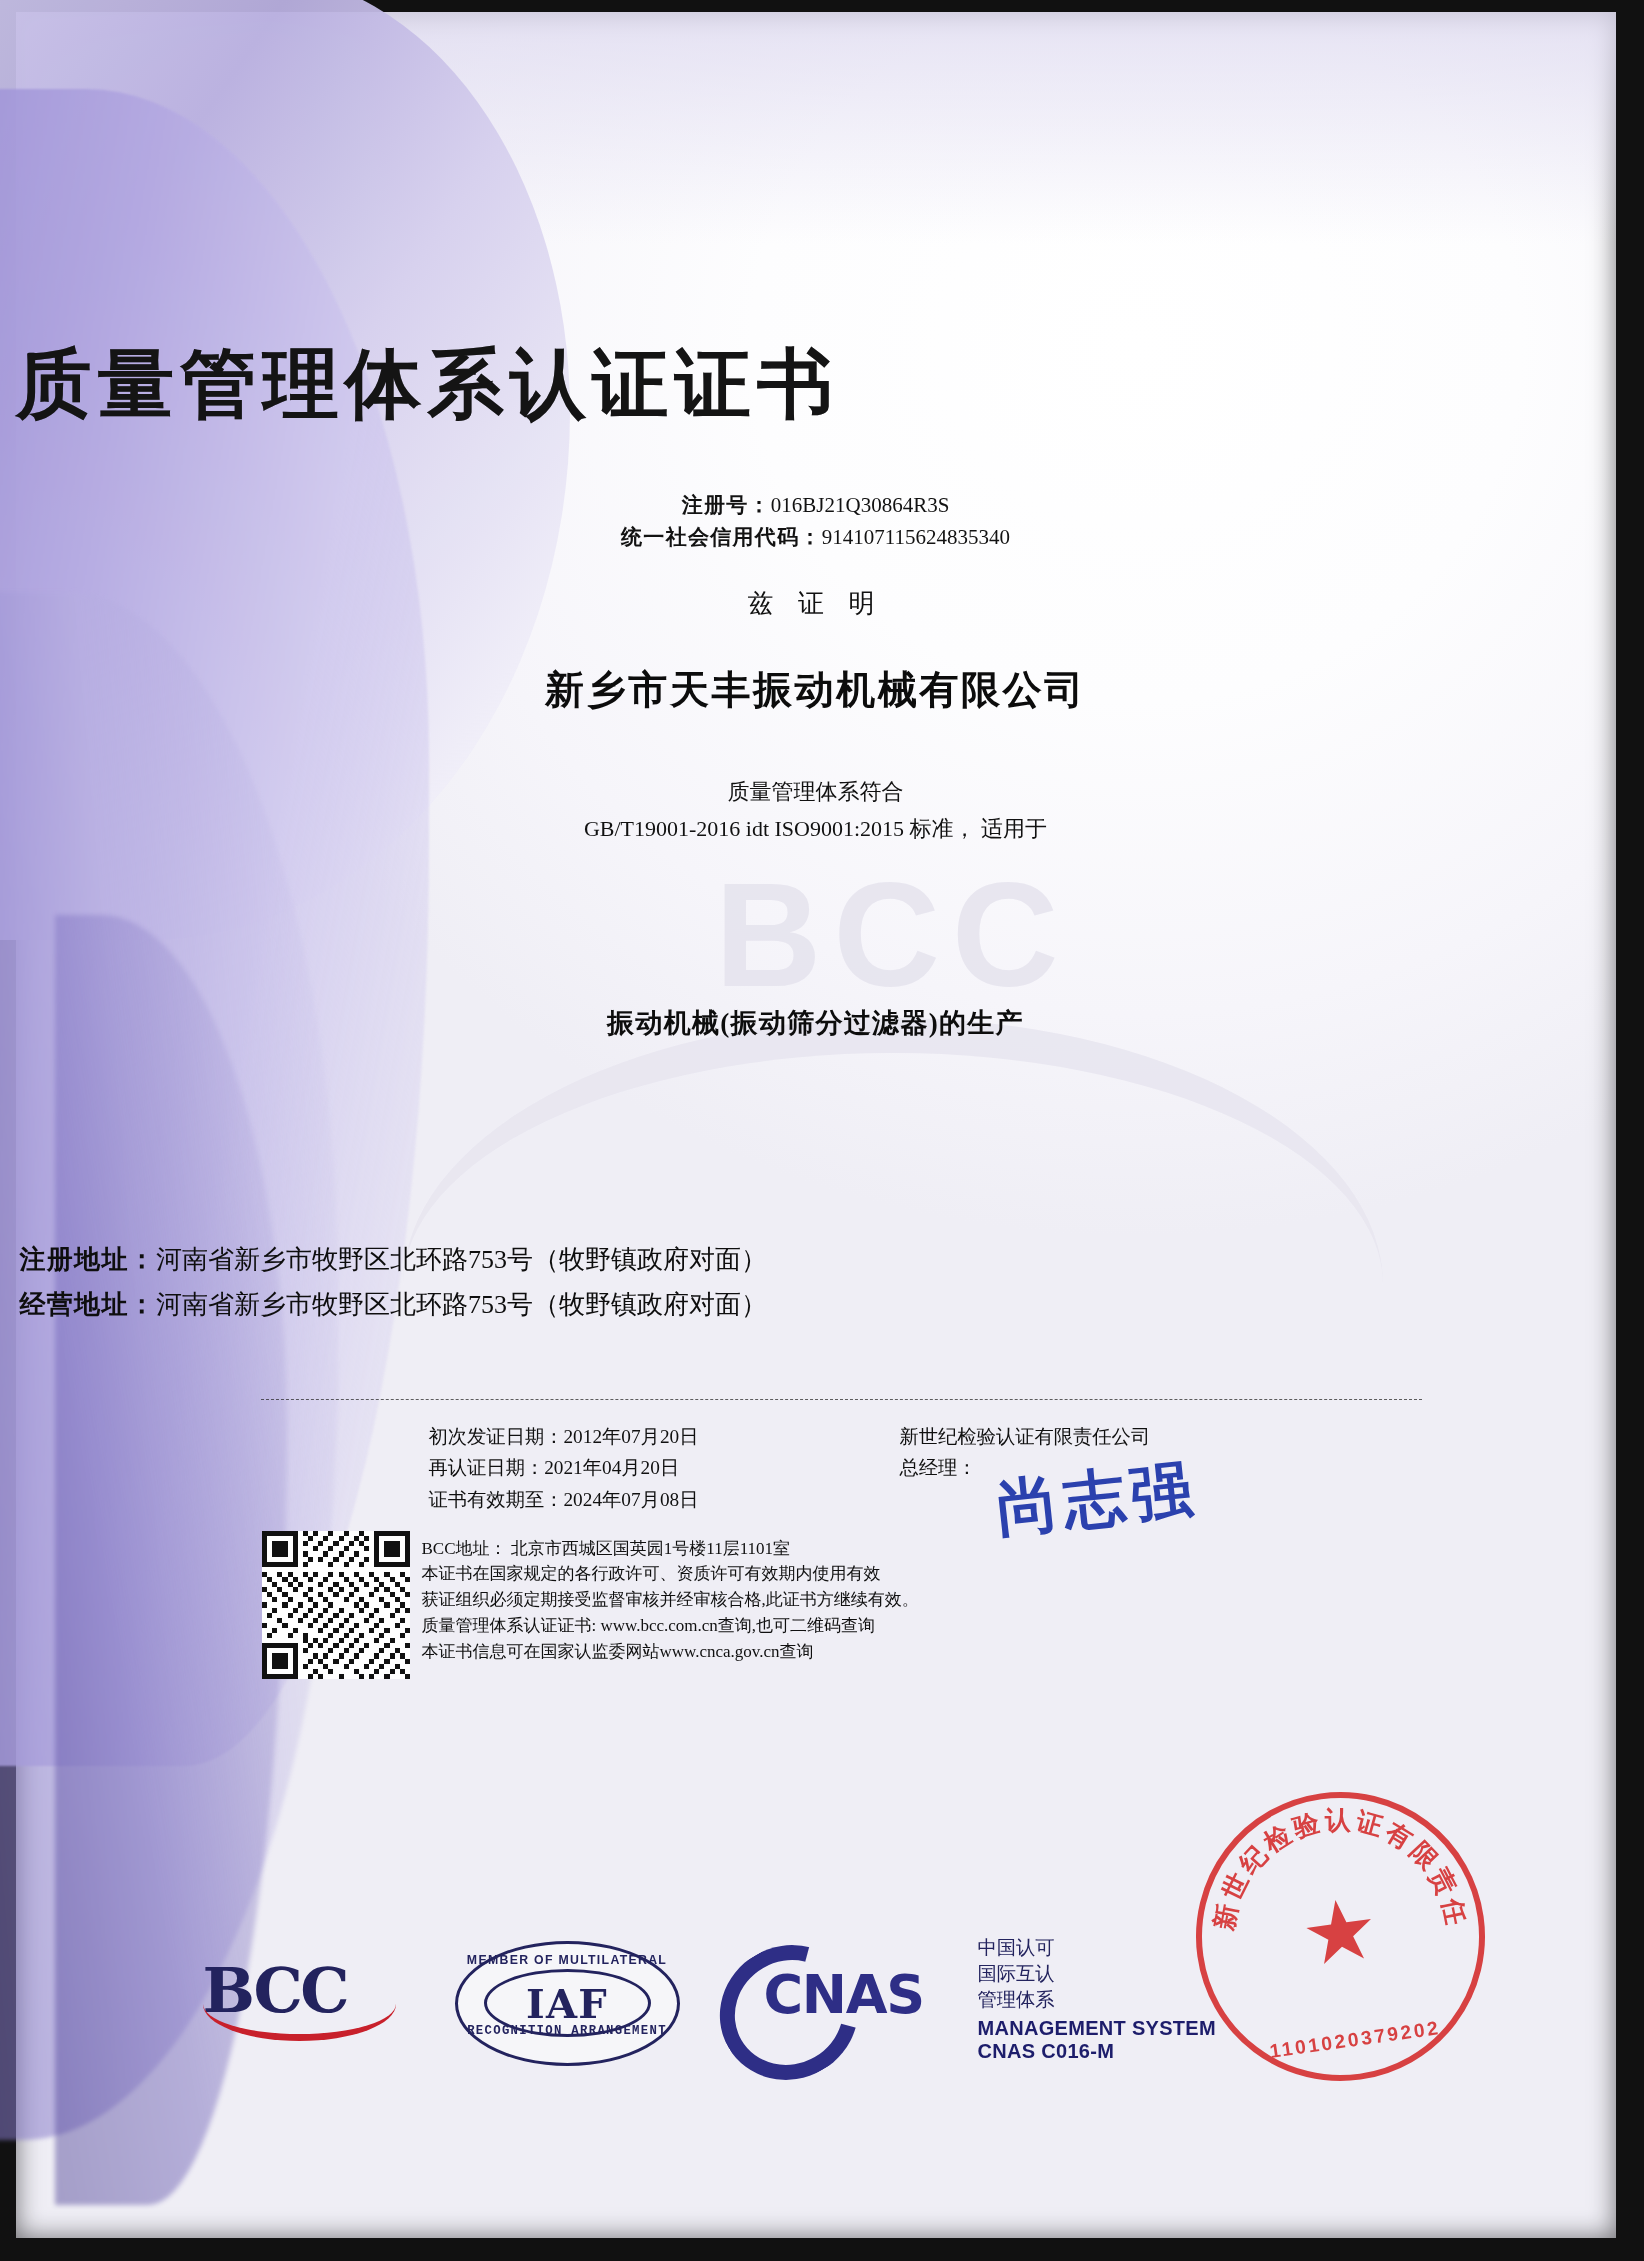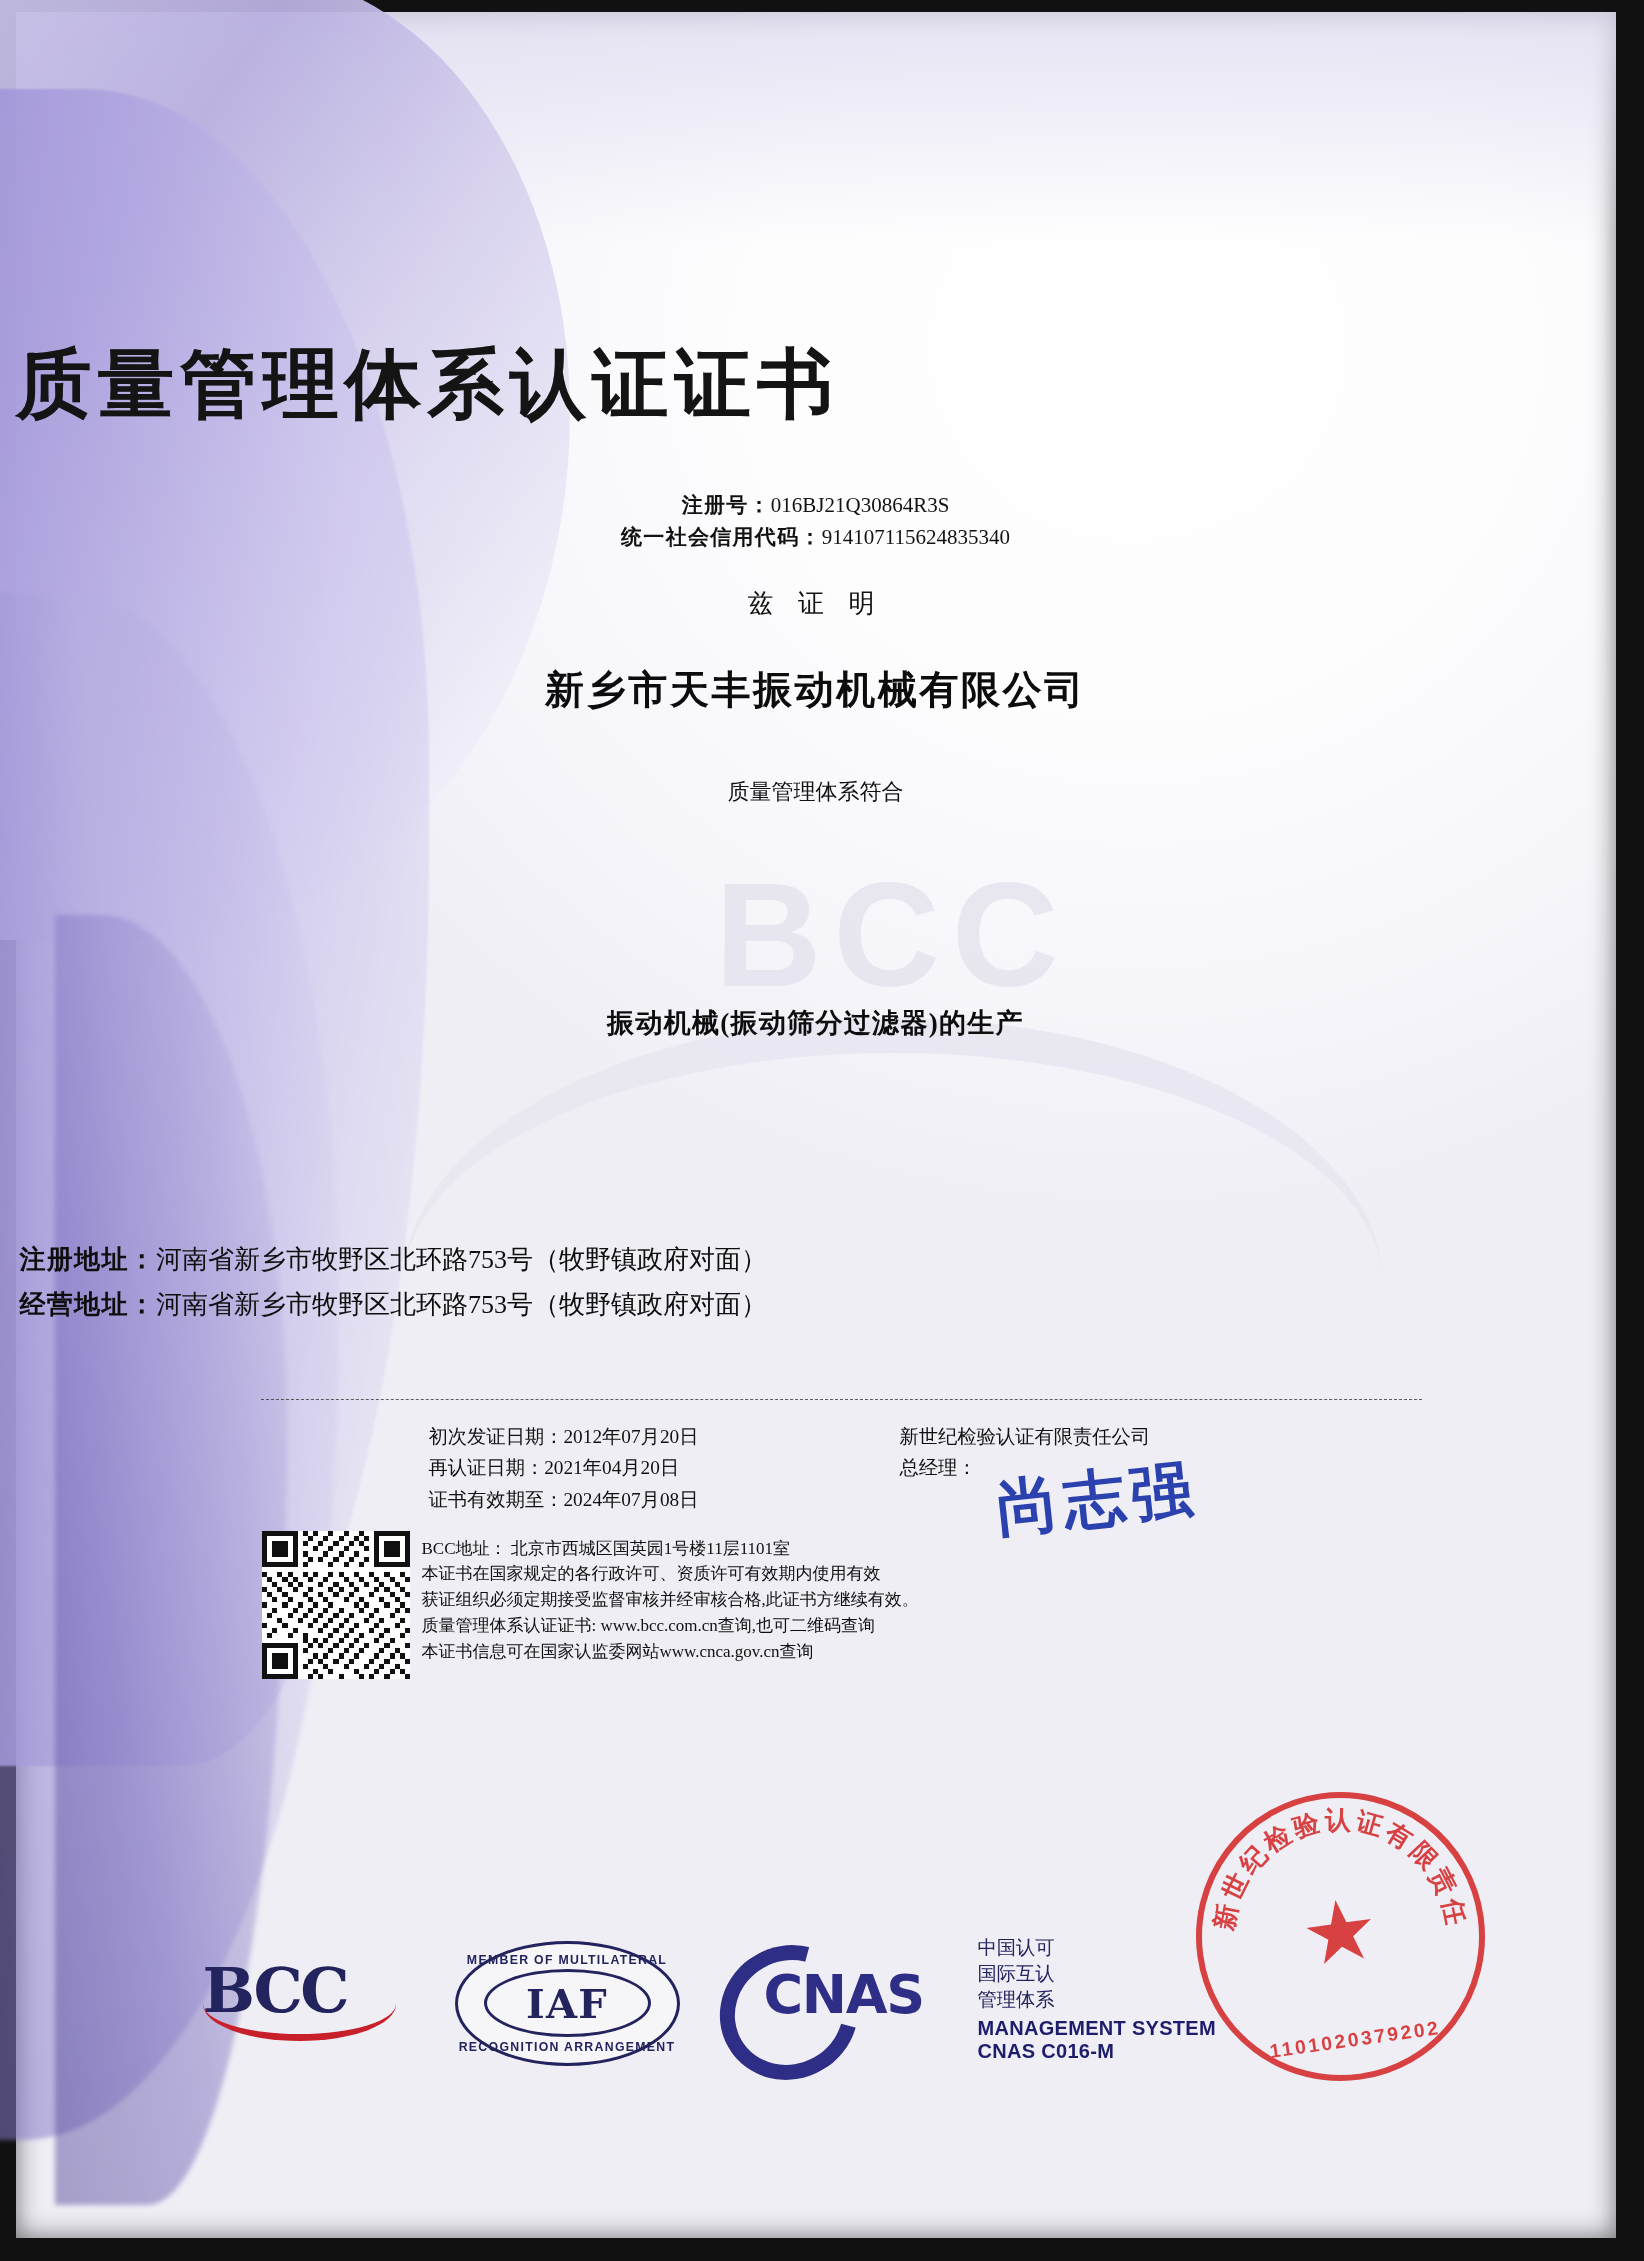--- a/index.html
+++ b/index.html
@@ -172,21 +172,21 @@
     display:flex;align-items:center;justify-content:center;
     font-family:"DejaVu Serif","Liberation Serif",serif;
     font-size:40px;font-weight:bold;color:#23235e;letter-spacing:1.3px;
   }
   .iaf .top,.iaf .bot{
     position:absolute;width:100%;text-align:center;
     font-size:12.3px;letter-spacing:1.3px;color:#23235e;font-weight:bold;
     font-family:"Liberation Sans",sans-serif;
   }
   .iaf .top{top:9px;}
-  .iaf .bot{bottom:9px;}
+  .iaf .bot{bottom:25px;font-family:Liberation Mono, monospace;}
   .cnas{
     position:absolute;left:703px;top:26px;width:271px;height:116px;
   }
   .cnas .ring{
     position:absolute;left:0;top:5.2px;width:110px;height:103px;
     border:15.5px solid #2e2e86;border-radius:50%;
     border-right-color:transparent;
     transform:rotate(-30deg);
   }
   .cnas .word{
@@ -252,20 +252,21 @@
           <b>统一社会信用代码：</b><span>914107115624835340</span>
         </div>
       </div>
 
       <div class="certify">兹 证 明</div>
 
       <div class="company">新乡市天丰振动机械有限公司</div>
 
       <div class="standard">
         <div>质量管理体系符合</div>
+        <div>GB/T19001-2016 idt ISO9001:2015 标准，  适用于</div>
       </div>
 
       <div class="scope">振动机械(振动筛分过滤器)的生产</div>
 
       <div class="addr">
         <div>
           <span class="lbl">注册地址：</span><span>河南省新乡市牧野区北环路753号（牧野镇政府对面）</span>
         </div>
         <div>
           <span class="lbl">经营地址：</span><span>河南省新乡市牧野区北环路753号（牧野镇政府对面）</span>

